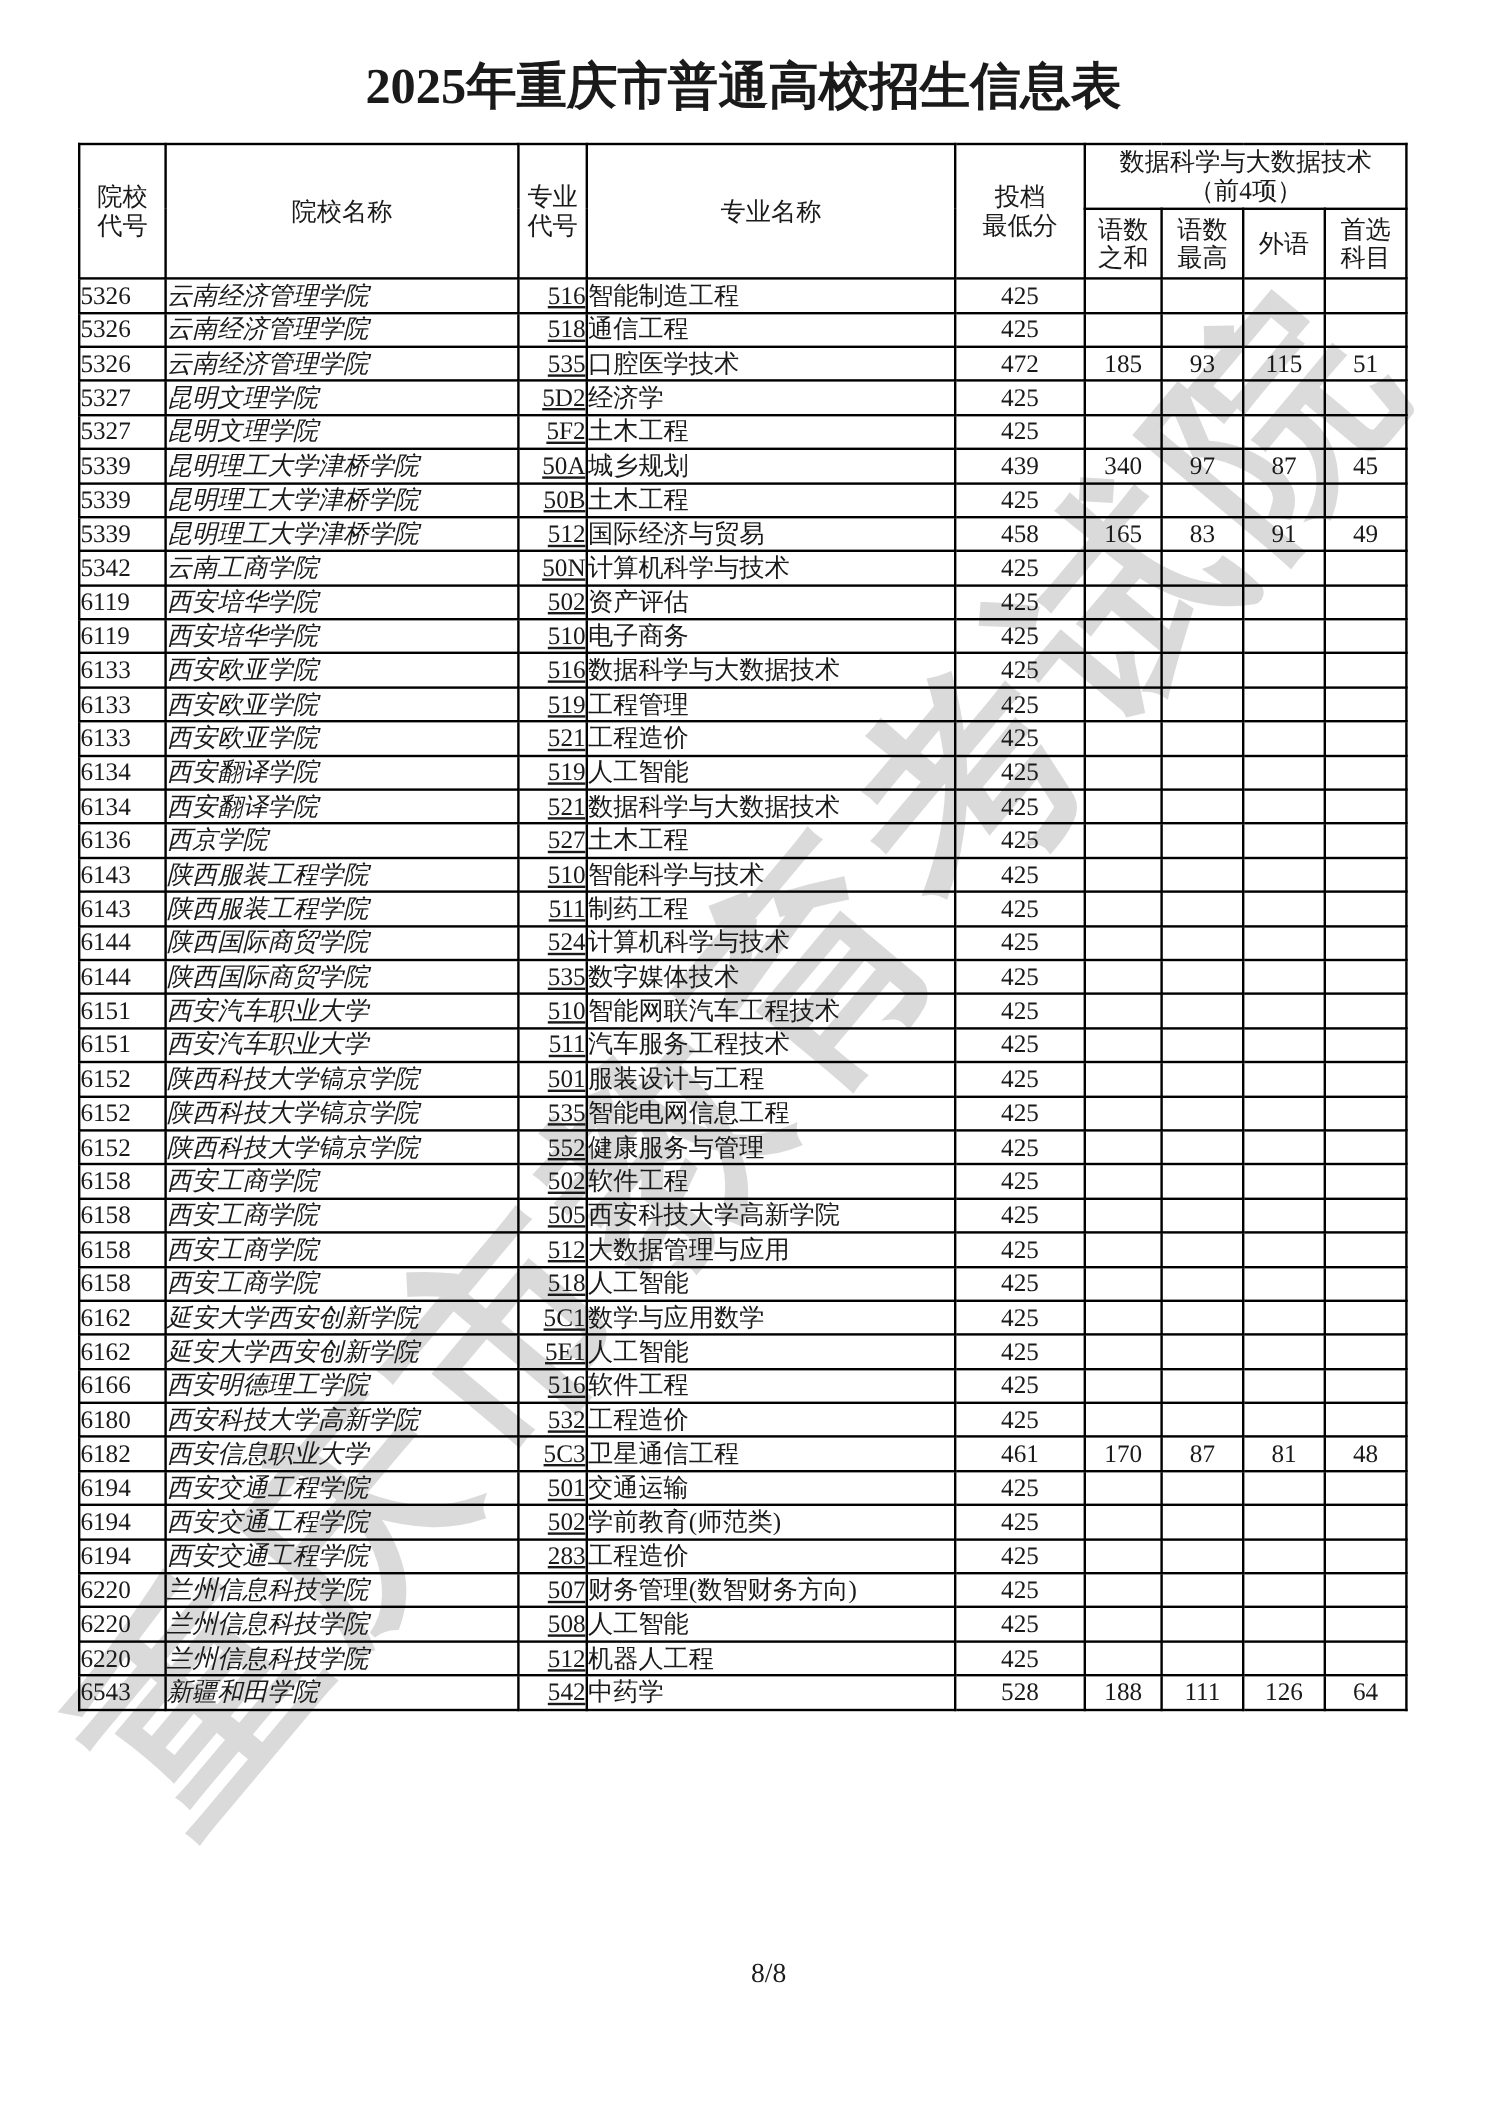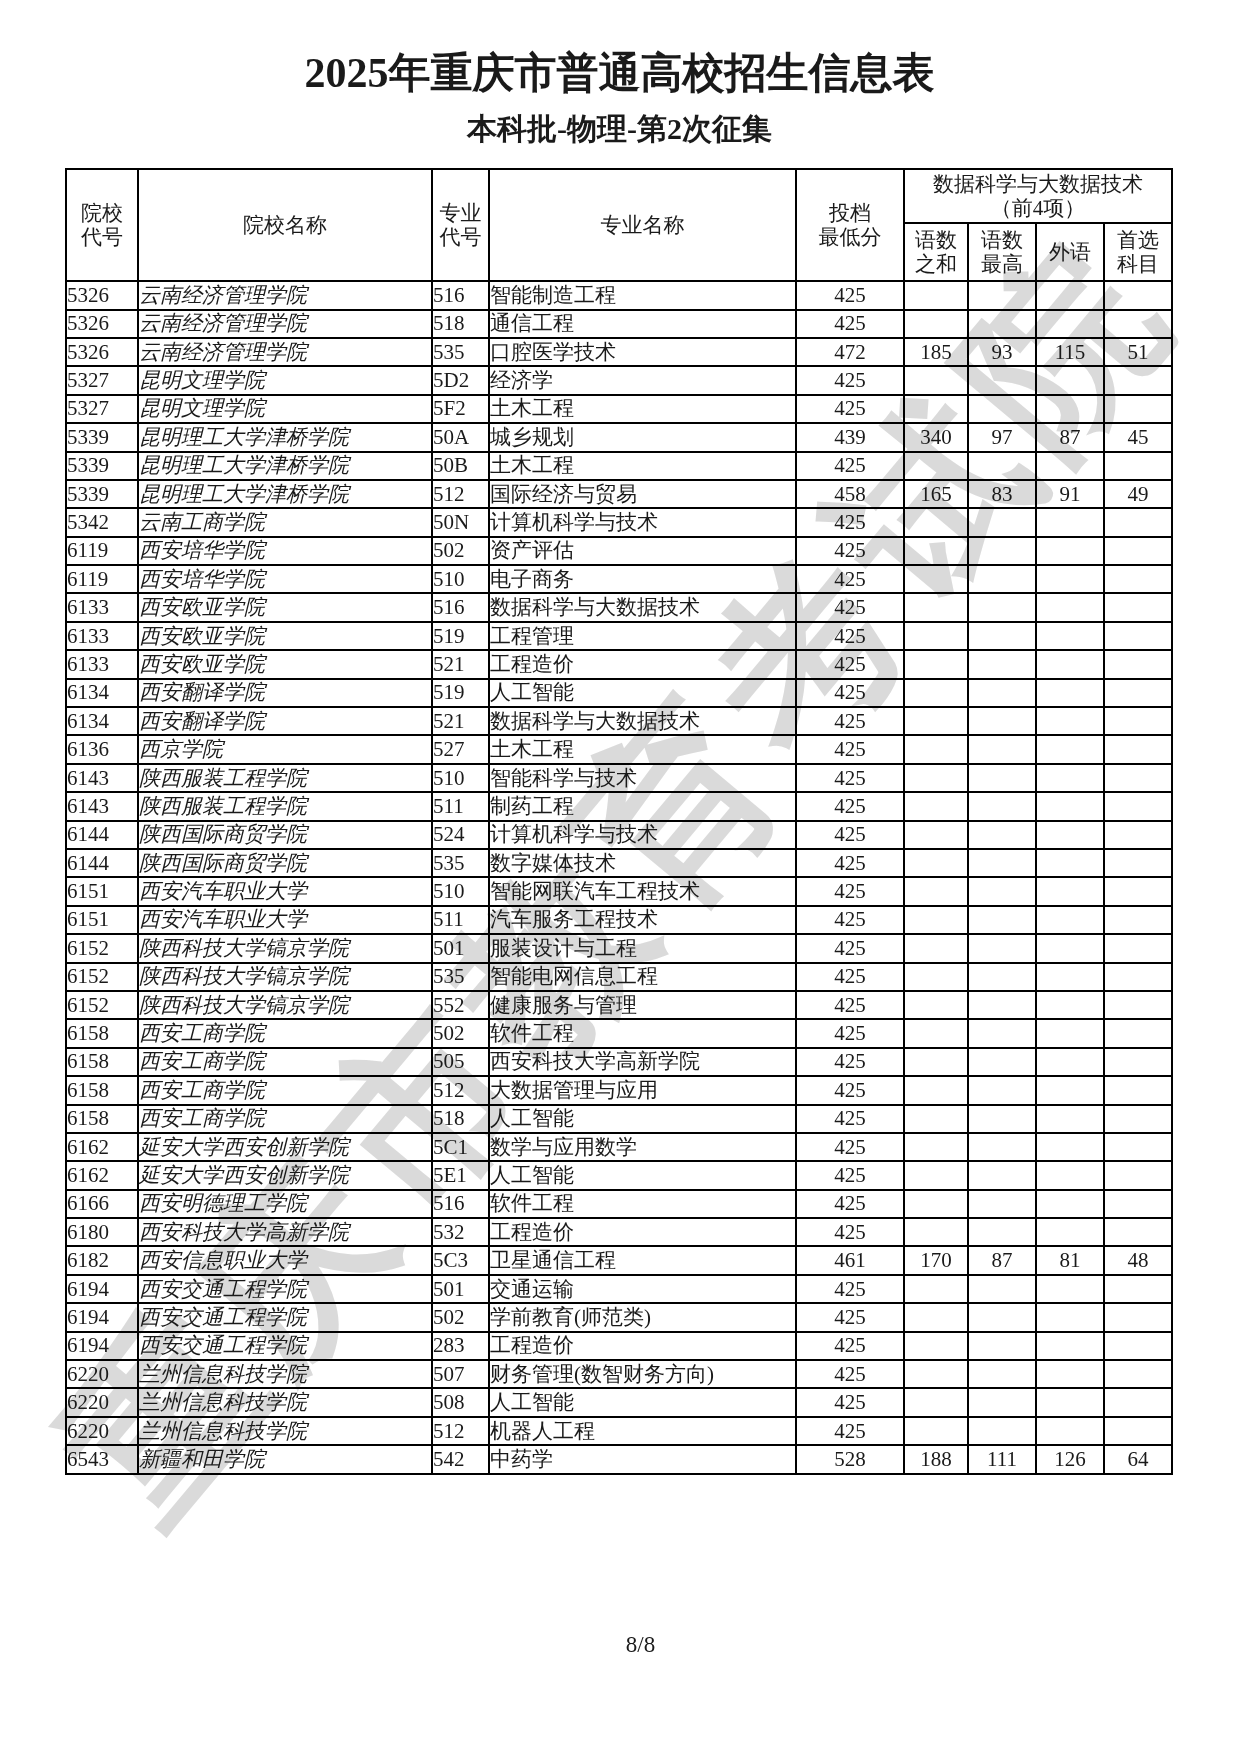--- a/index.html
+++ b/index.html
@@ -77,21 +77,21 @@
   th.group-head { line-height: 1.25; }
   table.main td {
     height: 26.4px;
     font-size: 21px;
     line-height: 1.0;
     vertical-align: middle;
     white-space: nowrap;
   }
   td.c0 { text-align: left; padding-left: 9px; }
   td.c1 { text-align: left; padding-left: 8px; font-style: italic; }
-  td.c2 { text-align: left; padding-left: 8px; }
+  td.c2 { text-align: right; padding-left: 8px; text-decoration: underline; }
   td.c3 { text-align: left; padding-left: 10px; }
   td.c4, td.c5, td.c6, td.c7, td.c8 { text-align: center; }
   .page-number {
     position: absolute;
     left: 0;
     top: 1632px;
     width: 100%;
     text-align: center;
     font-size: 23px;
     z-index: 1;
@@ -100,21 +100,20 @@
 </style>
 </head>
 <body>
 
 <div class="page">
 
   <div class="watermark">重庆市教育考试院</div>
 
   <div class="content">
     <div class="title">2025年重庆市普通高校招生信息表</div>
-    <div class="subtitle">本科批-物理-第2次征集</div>
 
     <table class="main">
       <colgroup>
         <col style="width:72px">
         <col style="width:294px">
         <col style="width:57px">
         <col style="width:307px">
         <col style="width:108px">
         <col style="width:64px">
         <col style="width:68px">

